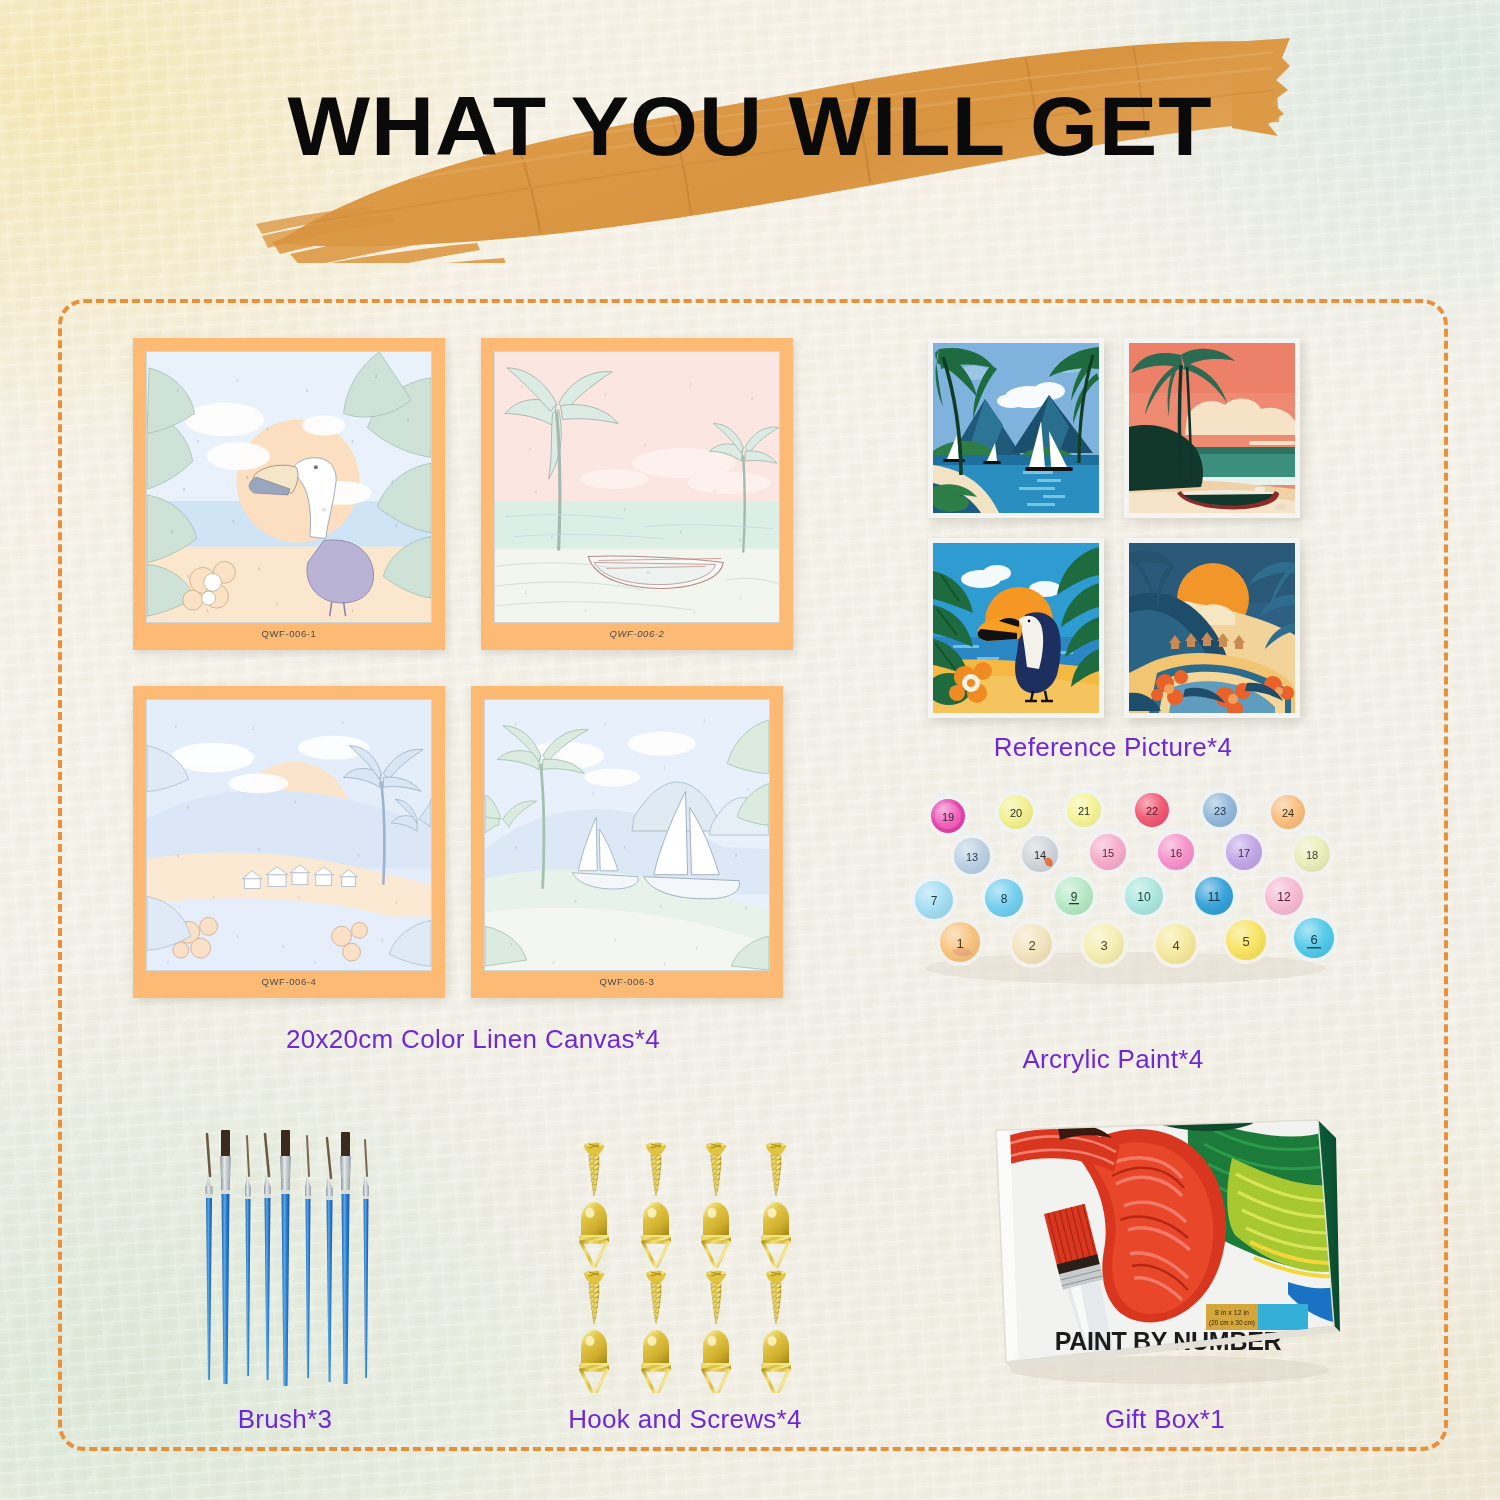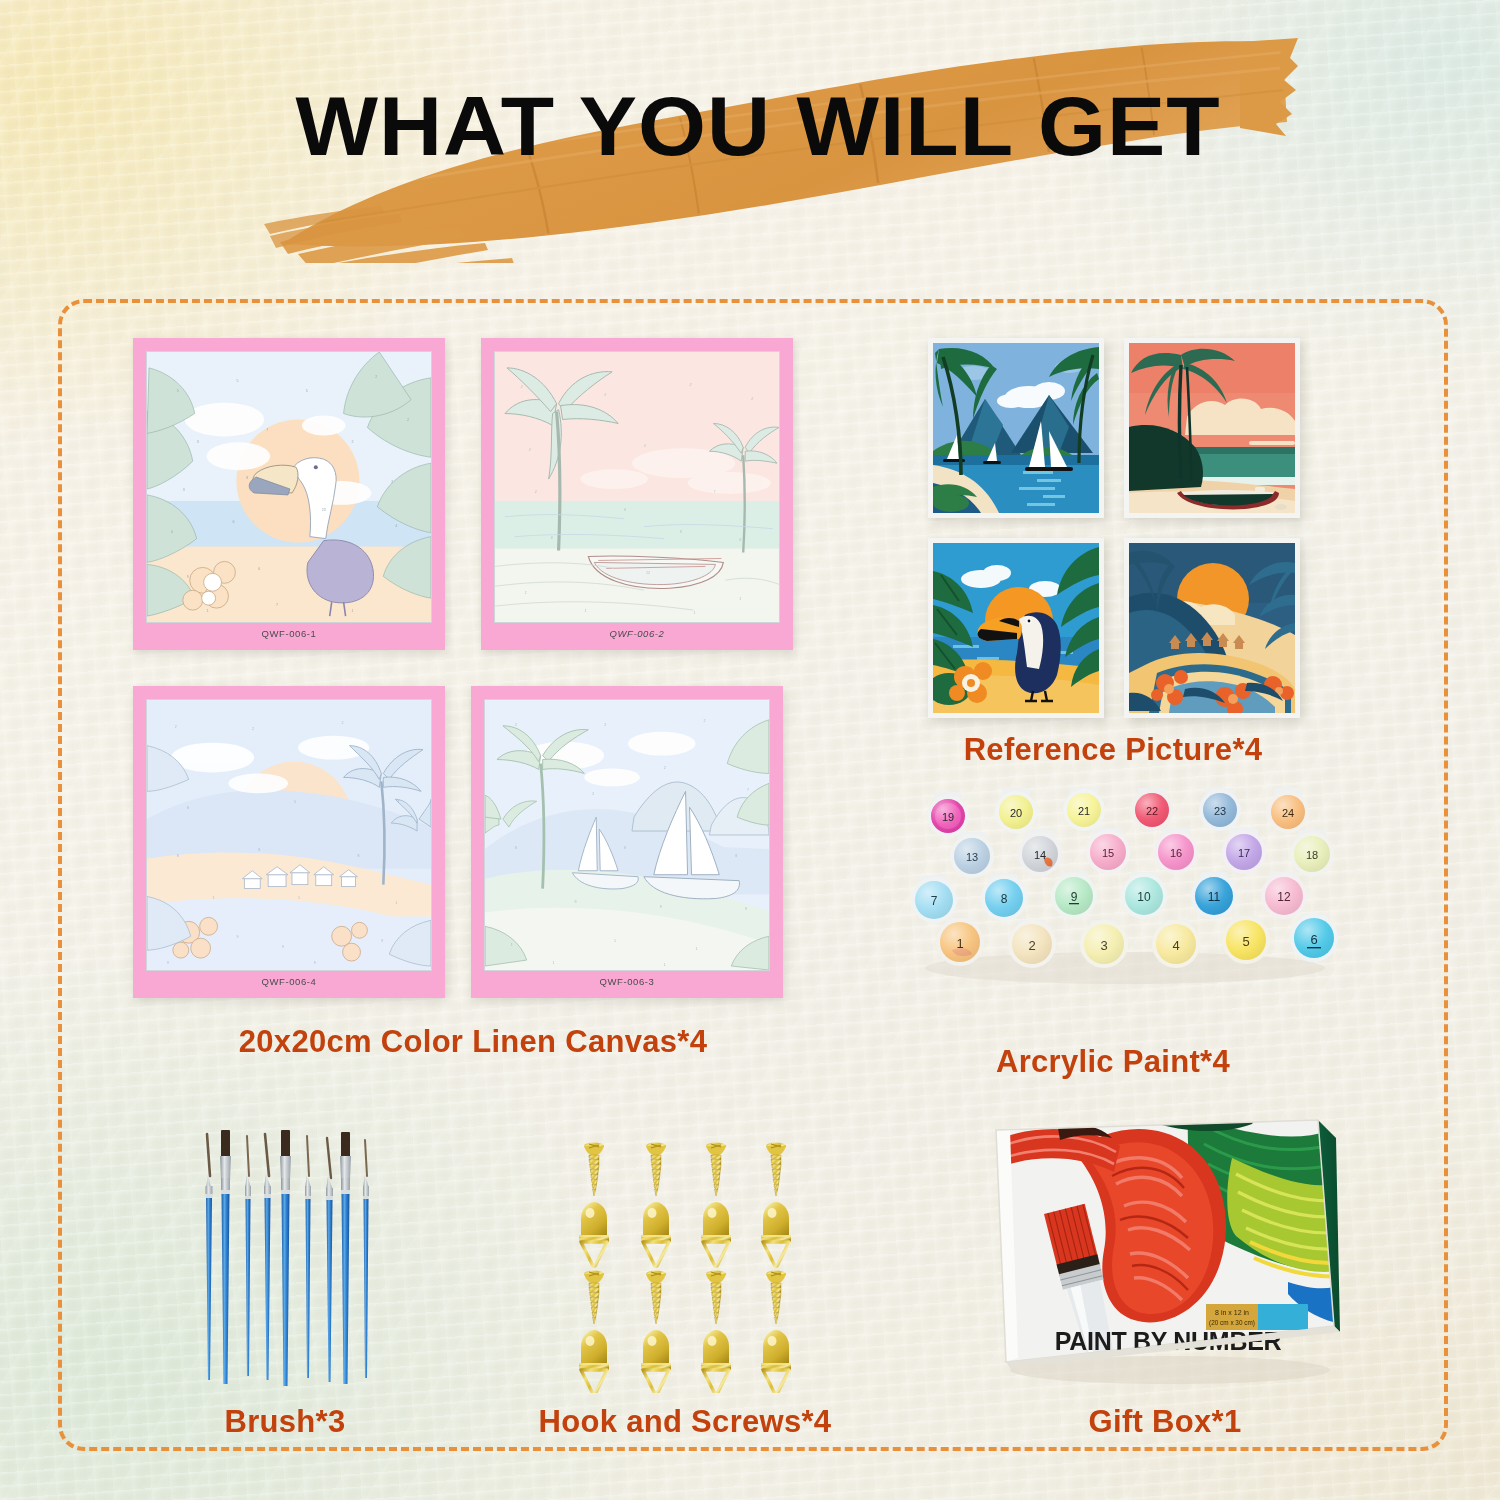--- a/index.html
+++ b/index.html
@@ -17,40 +17,40 @@
   
   .texture {
     position: absolute; inset: 0; pointer-events: none; opacity: .5;
     background:
       repeating-linear-gradient(176deg, rgba(255,255,255,.55) 0px, rgba(255,255,255,0) 3px, rgba(160,150,125,.05) 7px, rgba(255,255,255,0) 13px),
       repeating-linear-gradient(86deg, rgba(255,255,255,.3) 0px, rgba(255,255,255,0) 5px, rgba(150,140,120,.04) 11px, rgba(255,255,255,0) 19px),
       repeating-linear-gradient(121deg, rgba(255,255,255,.25) 0px, rgba(255,255,255,0) 9px, rgba(140,132,112,.035) 17px, rgba(255,255,255,0) 31px);
   }
 
   
-  .header { position: absolute; left: 8px; top: 0; width: 1225px; height: 290px; }
+  .header { position: absolute; left: 0; top: 0; width: 1225px; height: 290px; }
   .stroke-wrap { position: absolute; left: 232px; top: 28px; width: 1060px; height: 235px; }
   .stroke-wrap svg { width: 100%; height: 100%; display: block; }
   .title {
     position: absolute; left: 0; top: 78px; width: 1500px; text-align: center;
     font-family: "Liberation Sans Narrow", "Liberation Sans", sans-serif;
     font-weight: 700; font-size: 84px; letter-spacing: 1px; color: #0a0a0a;
     transform: scaleX(1.04); transform-origin: center;
   }
 
   
   .panel {
     position: absolute; left: 58px; top: 299px; width: 1390px; height: 1152px;
     border: 4px dashed #e8903a; border-radius: 26px;
   }
 
   
   .canvas-grid { position: absolute; left: 133px; top: 338px; width: 660px; height: 660px; }
   .canvas-card {
-    position: absolute; width: 312px; height: 312px; background: #f9a8d4;
+    position: absolute; width: 312px; height: 312px; background: #fdba74;
     box-shadow: 2px 3px 9px rgba(120,115,100,.22);
     padding: 13px 13px 0 13px;
   }
   .canvas-card.c1 { left: 0; top: 0; }
   .canvas-card.c2 { left: 348px; top: 0; font-style: italic; }
   .canvas-card.c3 { left: 0; top: 348px; }
   .canvas-card.c4 { left: 338px; top: 348px; }
   .canvas-art {
     width: 286px; height: 272px; border: 1px solid #cfd6da; overflow: hidden;
     position: relative; background: #eef5fb;
@@ -84,23 +84,23 @@
   
   .hooks { position: absolute; left: 560px; top: 1138px; width: 250px; height: 255px; }
   .hooks svg { width: 100%; height: 100%; display: block; }
 
   
   .giftbox { position: absolute; left: 988px; top: 1118px; width: 356px; height: 275px; }
   .giftbox svg { width: 100%; height: 100%; display: block; }
 
   
   .caption {
-    position: absolute; text-align: center; color: #c2410c;
-    font-family: "Liberation Sans", sans-serif; font-weight: 700;
-    font-size: 31px; letter-spacing: .3px; white-space: nowrap;
+    position: absolute; text-align: center; color: #6d28d9;
+    font-family: "Liberation Sans", sans-serif; font-weight: 400;
+    font-size: 26px; letter-spacing: .3px; white-space: nowrap;
   }
   .cap-canvas { left: 143px; top: 1024px; width: 660px; }
   .cap-ref    { left: 908px; top: 732px;  width: 410px; }
   .cap-paint  { left: 908px; top: 1044px; width: 410px; text-align: center; }
   .cap-brush  { left: 150px; top: 1404px; width: 270px; }
   .cap-hooks  { left: 500px; top: 1404px; width: 370px; }
   .cap-gift   { left: 1000px; top: 1404px; width: 330px; }
 </style>
 </head>
 <body>

